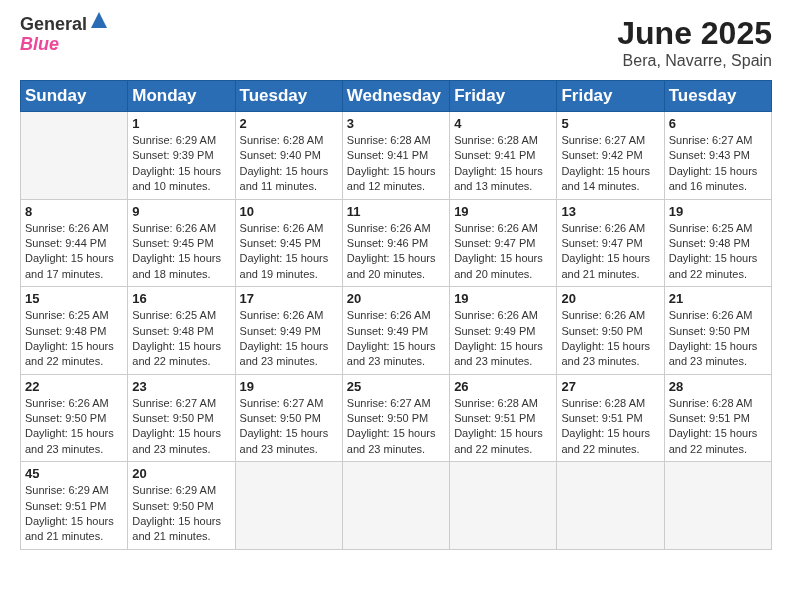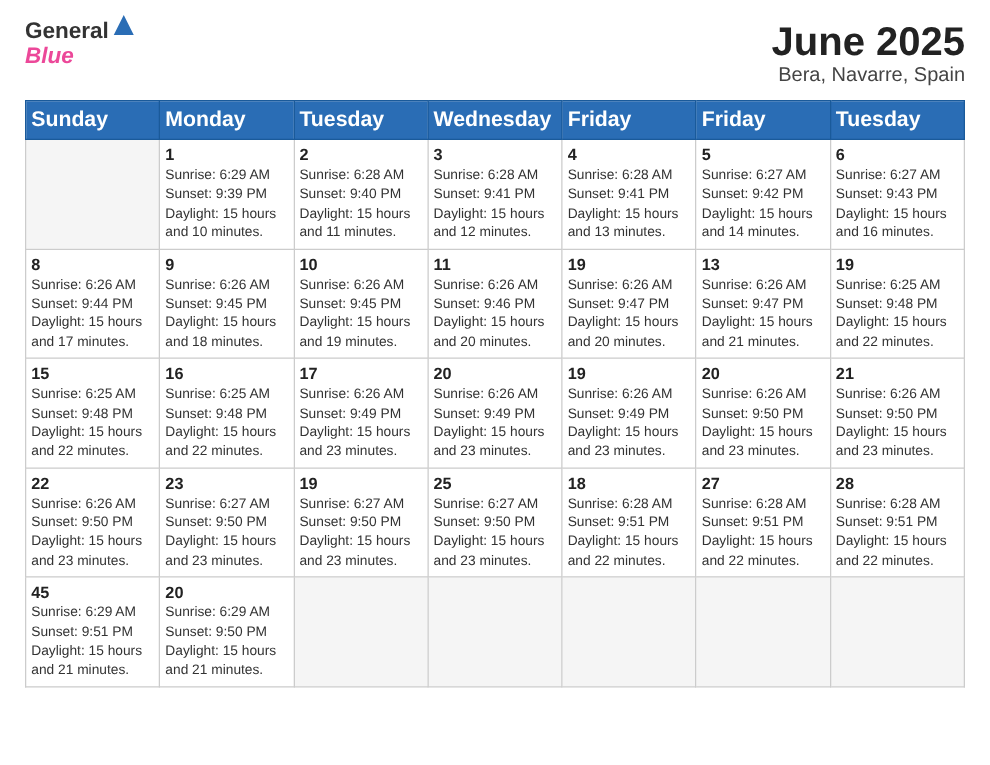--- a/index.html
+++ b/index.html
@@ -321,21 +321,21 @@
       </td>
           <td>
         <span class="day-number">25</span>
         <div class="cell-text">
           Sunrise: 6:27 AM<br>
           Sunset: 9:50 PM<br>
           Daylight: 15 hours and 23 minutes.
         </div>
       </td>
           <td>
-        <span class="day-number">18</span>
+        <span class="day-number">26</span>
         <div class="cell-text">
           Sunrise: 6:28 AM<br>
           Sunset: 9:51 PM<br>
           Daylight: 15 hours and 22 minutes.
         </div>
       </td>
           <td>
         <span class="day-number">27</span>
         <div class="cell-text">
           Sunrise: 6:28 AM<br>

